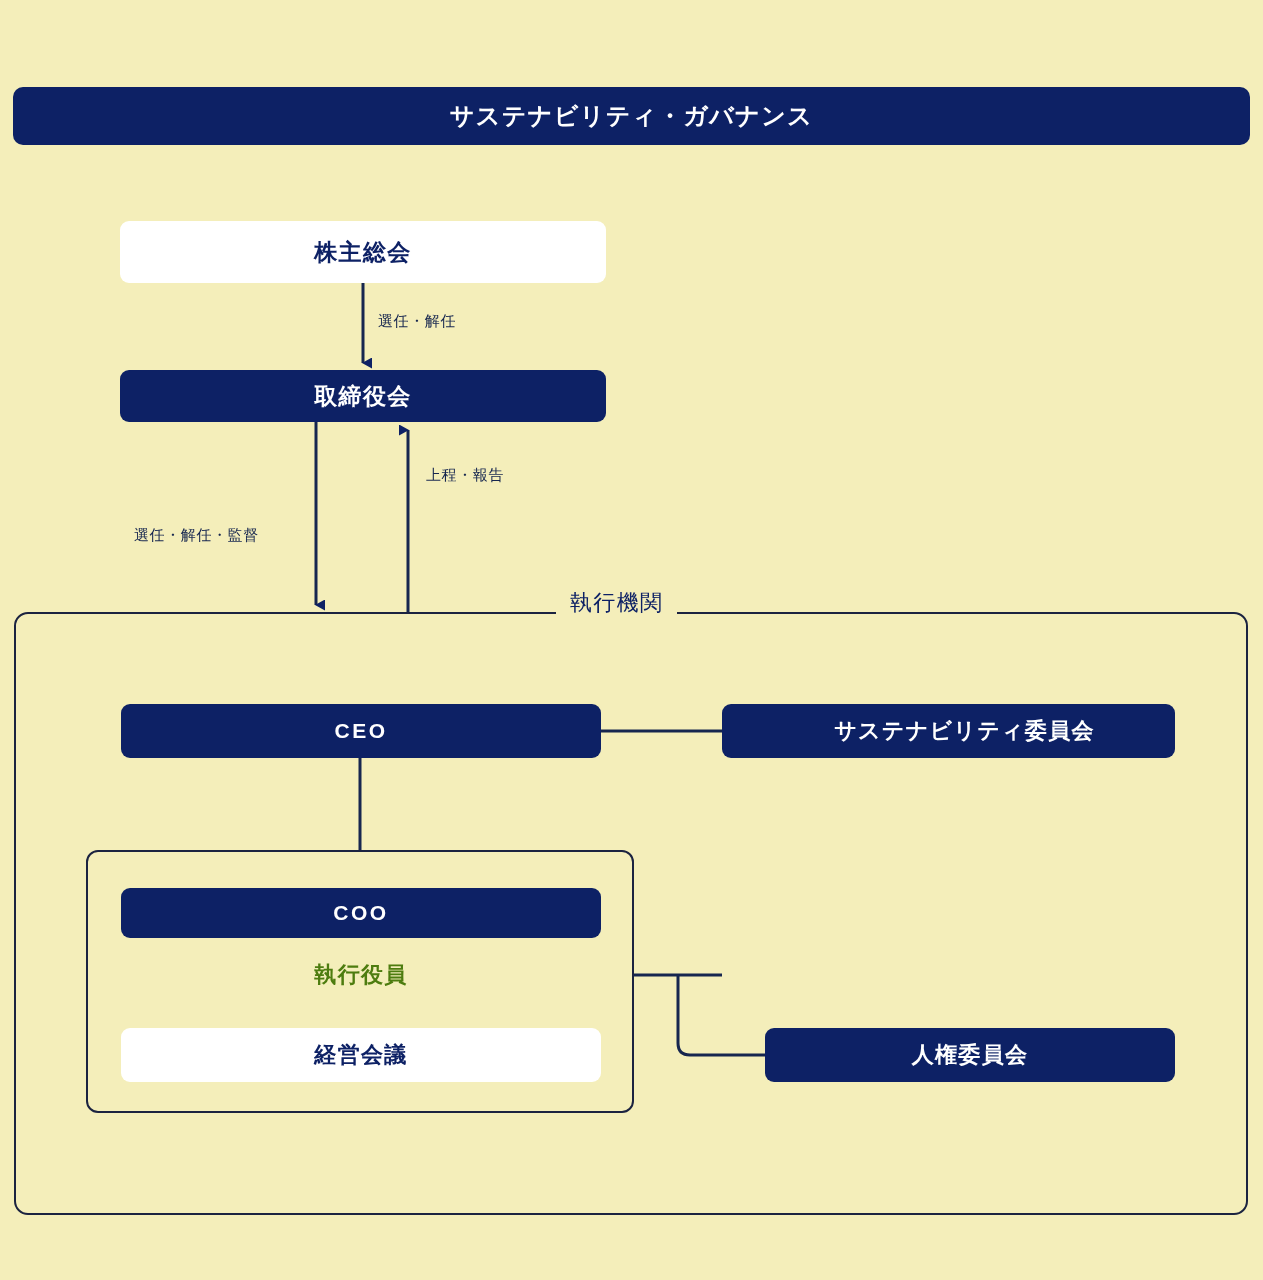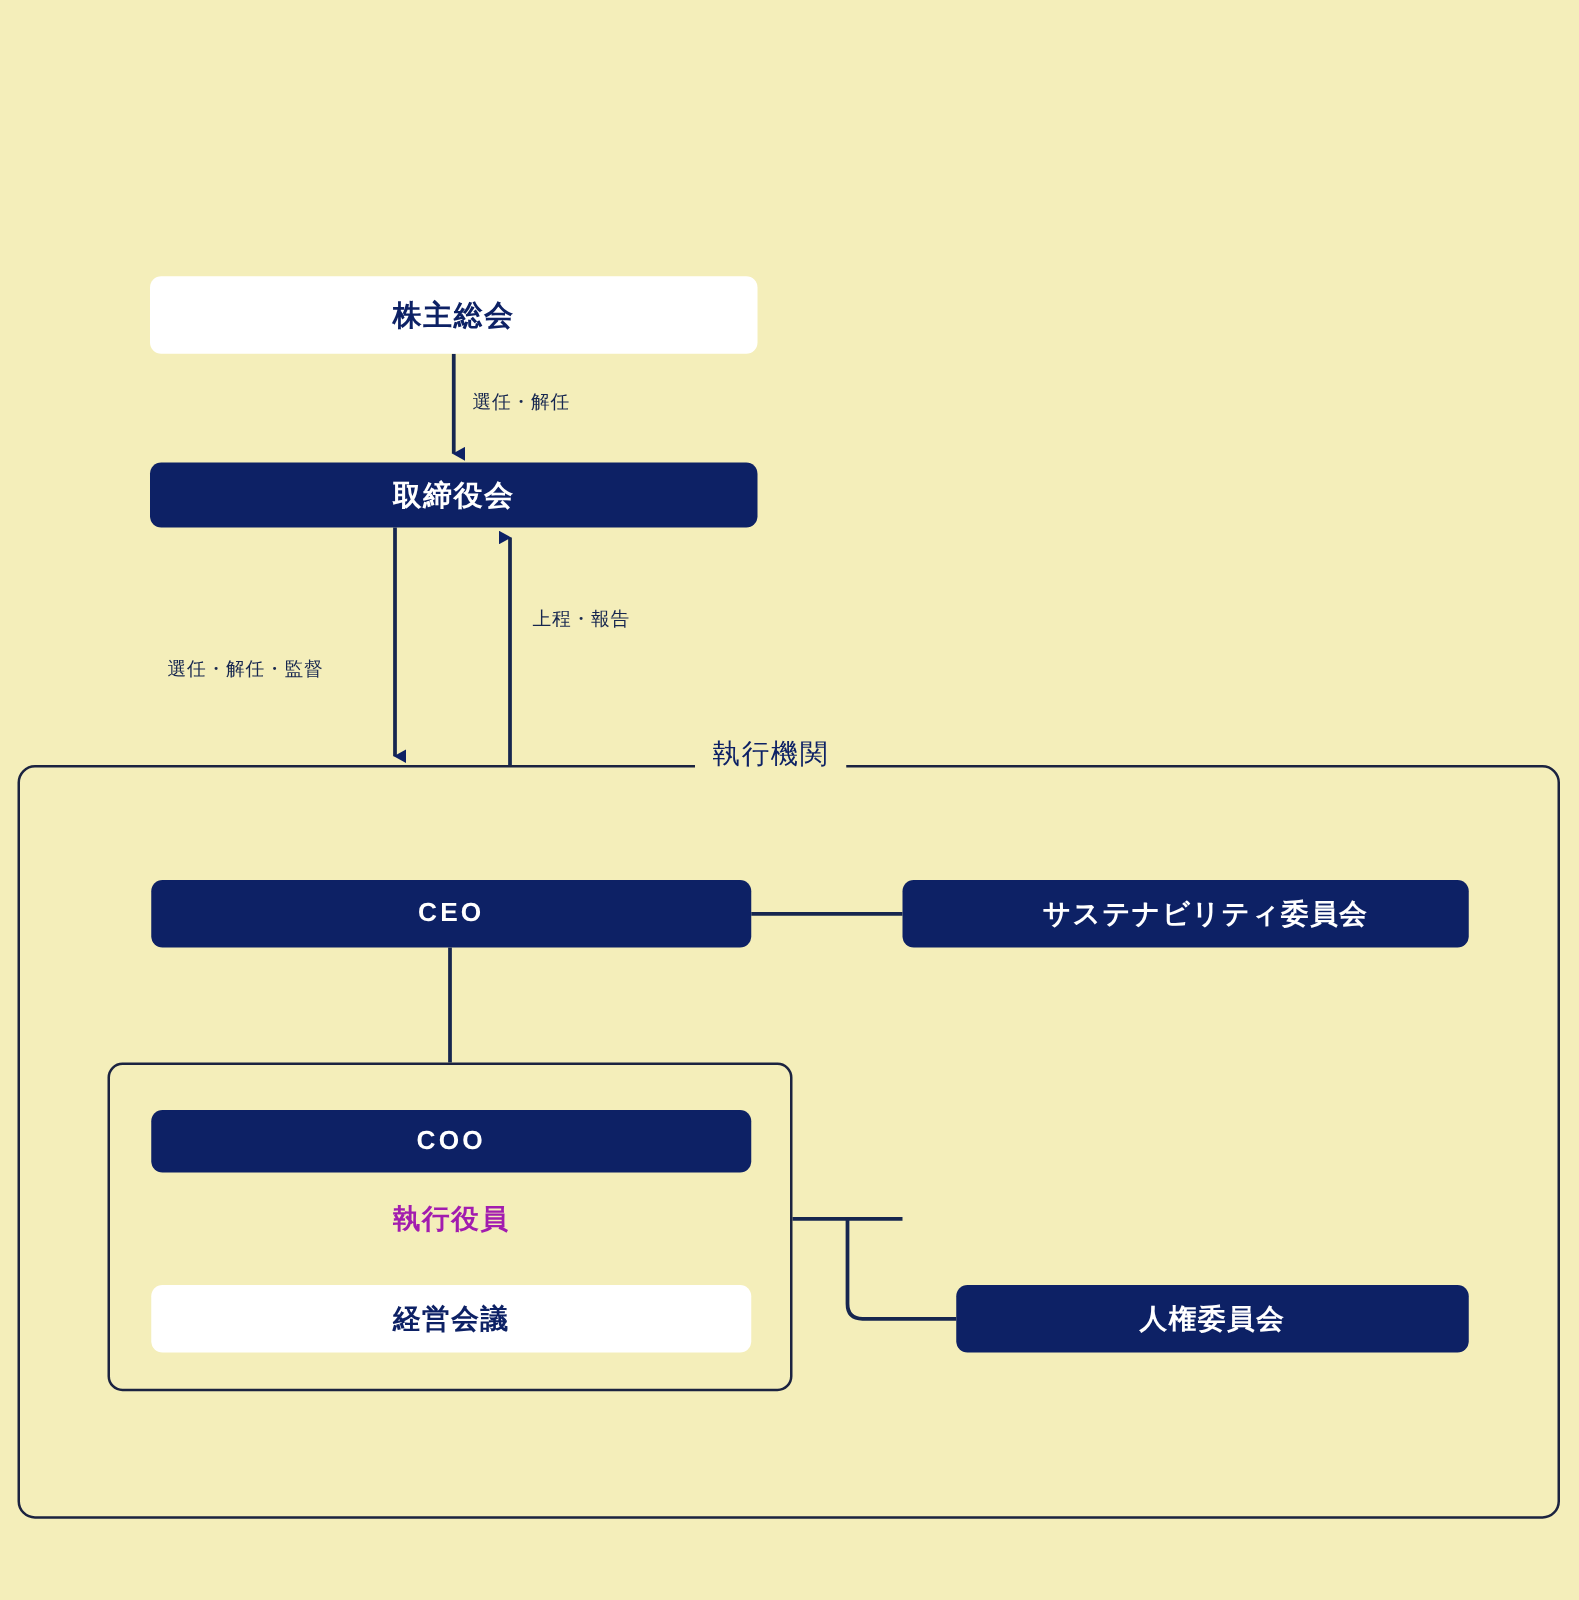--- a/index.html
+++ b/index.html
@@ -37,21 +37,21 @@
   .node.filled {
     background: #0d2165;
     color: #ffffff;
   }
   .node.outline {
     background: #ffffff;
     color: #0d2165;
   }
   .node.plain {
     background: transparent;
-    color: #a21caf;
+    color: #4d7c0f;
   }
 
   
   #title-banner {
     left: 13px;
     top: 87px;
     width: 1237px;
     height: 58px;
     font-size: 24px;
     border-radius: 10px;
@@ -184,27 +184,28 @@
   .edge-label {
     position: absolute;
     color: #16264f;
     font-size: 15px;
     letter-spacing: 0.04em;
     white-space: nowrap;
     font-family: "Liberation Serif", "DejaVu Serif", serif;
   }
   #label-appoint-dismiss { left: 378px; top: 312px; }
   #label-appoint-dismiss-supervise { left: 134px; top: 526px; }
-  #label-submit-report { left: 426px; top: 486px; }
+  #label-submit-report { left: 426px; top: 466px; }
 </style>
 </head>
 <body>
 
 <div id="stage">
 
+  <div class="node filled" id="title-banner">サステナビリティ・ガバナンス</div>
 
   <svg id="connectors" viewBox="0 0 1263 1280" width="1263" height="1280" xmlns="http://www.w3.org/2000/svg">
     <defs>
       <marker id="arrow-down" markerWidth="11" markerHeight="11" refX="5.5" refY="9" orient="auto" markerUnits="userSpaceOnUse">
         <path d="M0,0 L11,0 L5.5,10 Z" fill="#0d2165"></path>
       </marker>
       <marker id="arrow-up" markerWidth="11" markerHeight="11" refX="5.5" refY="9" orient="auto" markerUnits="userSpaceOnUse">
         <path d="M0,0 L11,0 L5.5,10 Z" fill="#0d2165"></path>
       </marker>
     </defs>

